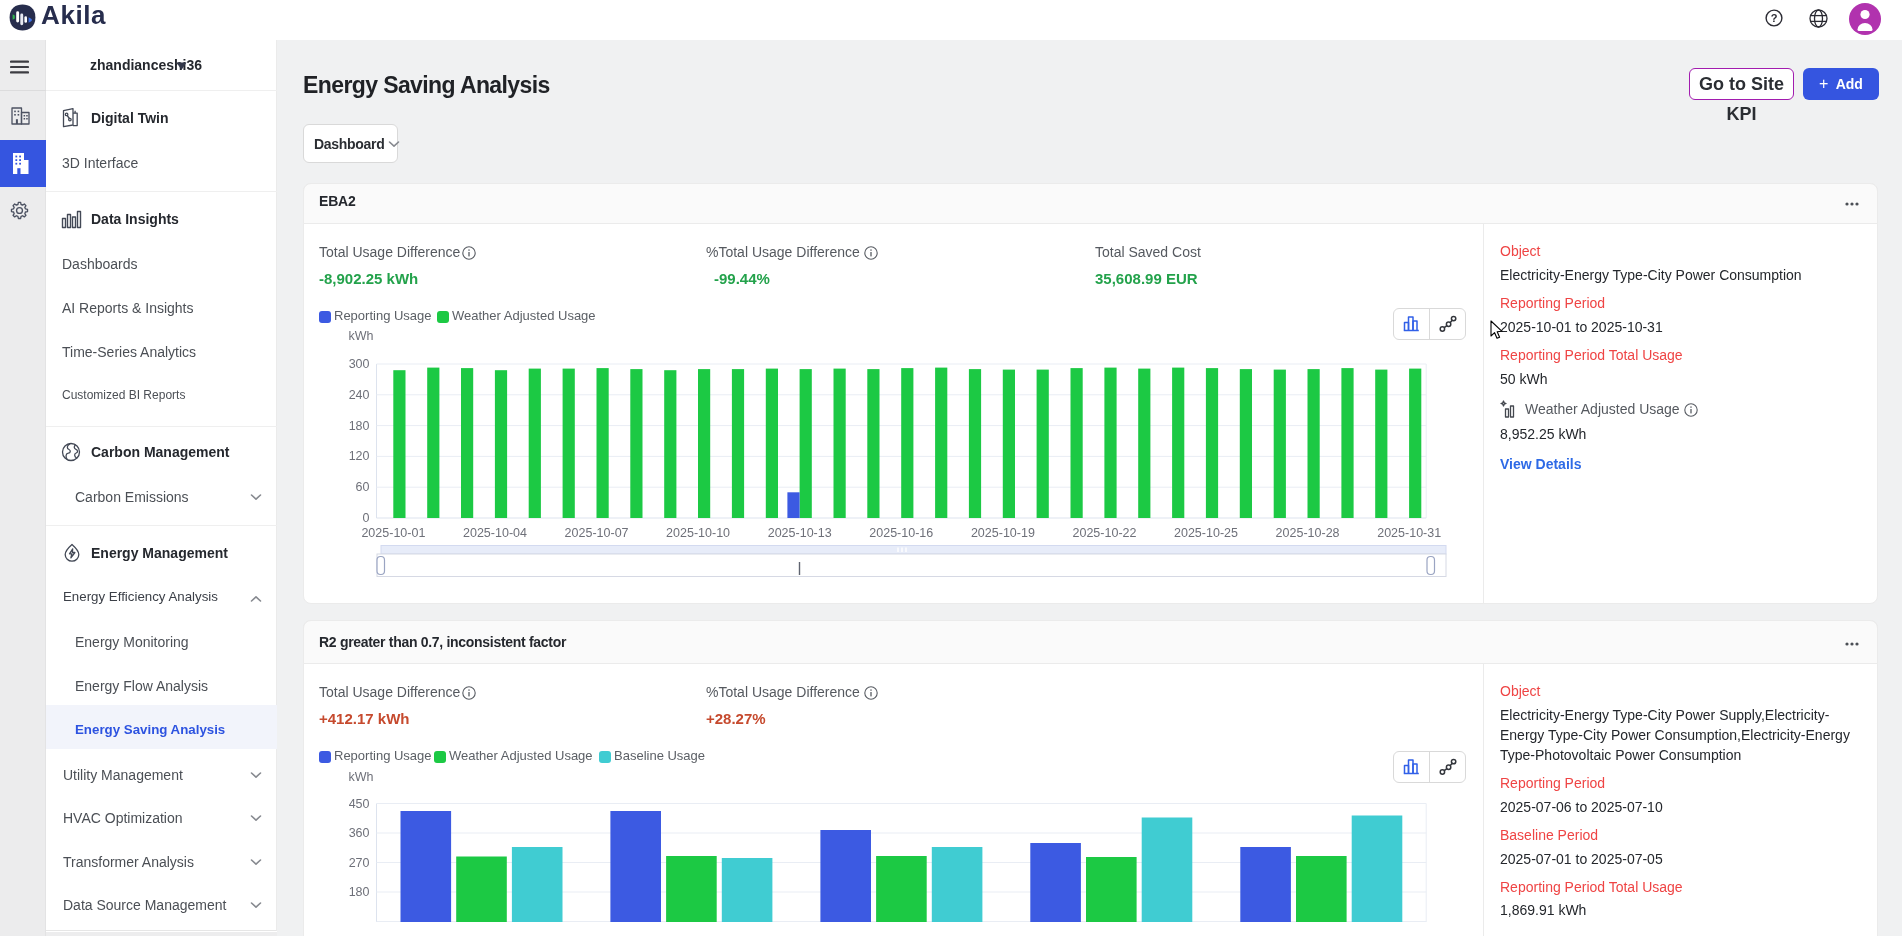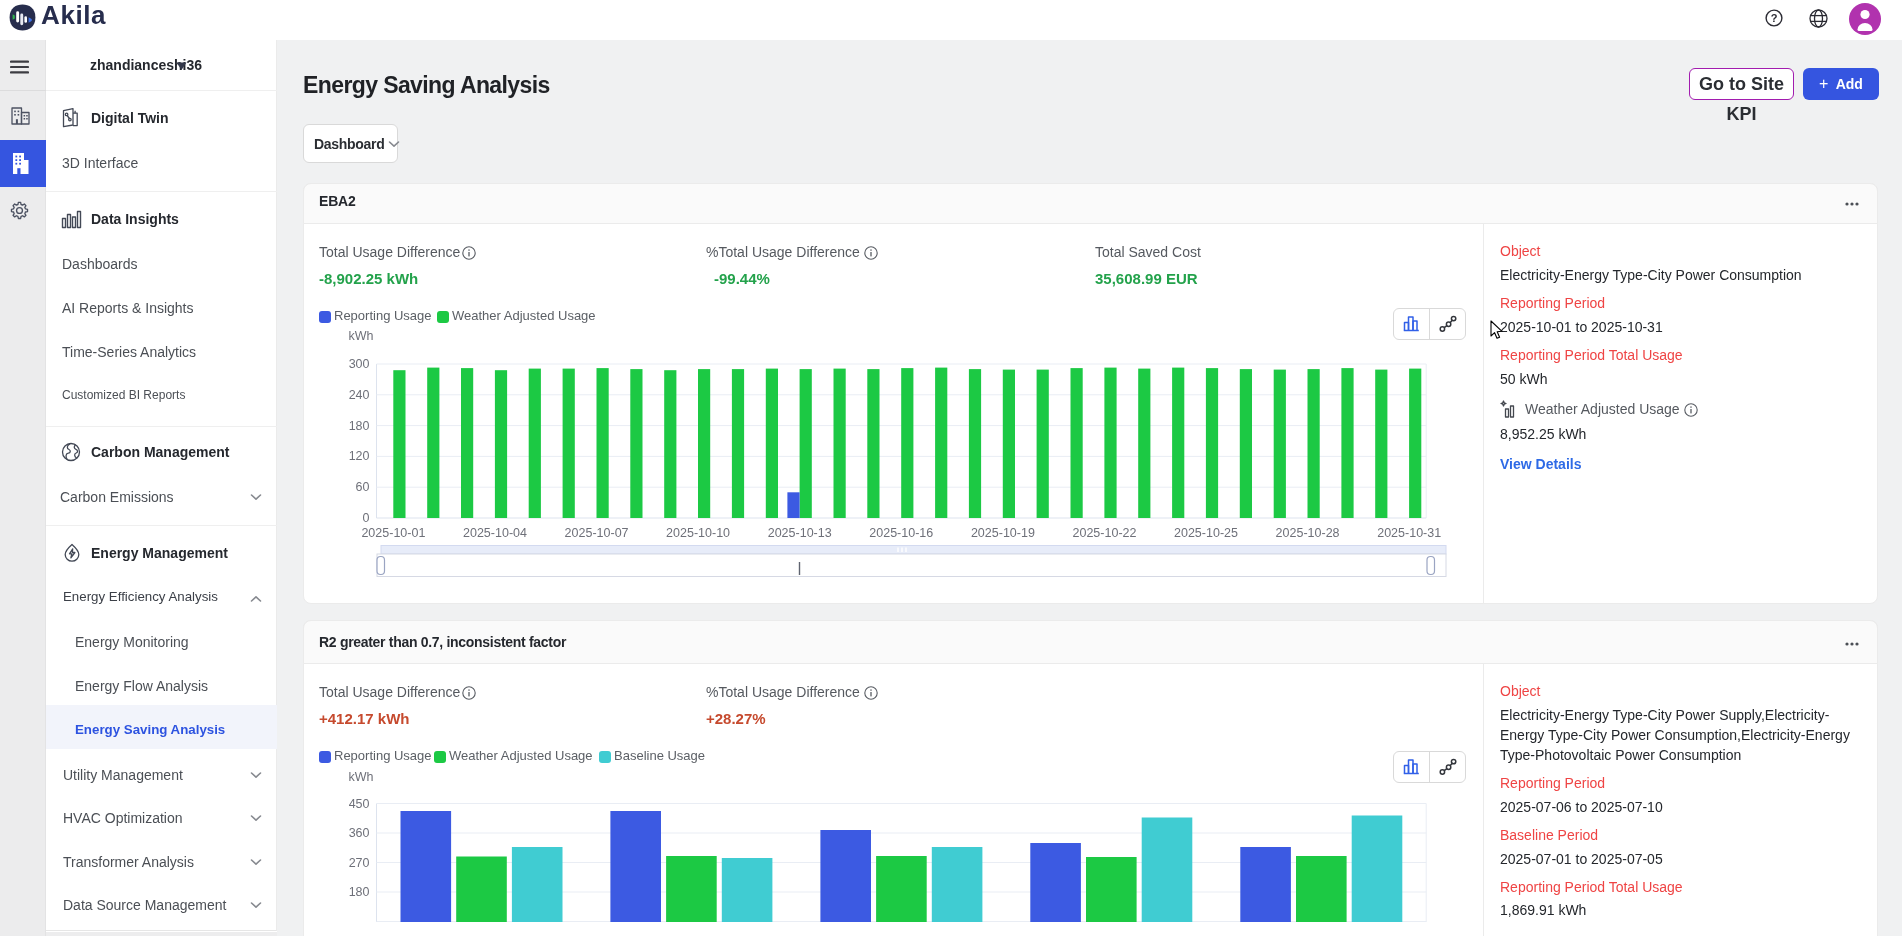--- a/index.html
+++ b/index.html
@@ -132,21 +132,21 @@
 <div class="abs" style="left:46px;top:426px;width:231px;height:1px;background:#efefef;"></div>
 
 <svg class="abs" style="left:61px;top:442px;" width="20" height="20" viewBox="0 0 20 20">
  <g fill="none" stroke="#434956" stroke-width="1.3" stroke-linejoin="round" stroke-linecap="round">
   <circle cx="10" cy="10" r="8.5"></circle>
   <path d="M8.8 1.8 C 5.5 3.5 5.8 6.5 8 7.5 C 10 8.4 9.5 11 7.4 11.2 C 4.8 11.5 4.2 14.5 6.2 17.5"></path>
   <path d="M14.2 3 C 12.6 5 13.2 6.8 15 7.4 C 17 8 17 10.4 15.2 11 C 13 11.7 13.2 14.8 15.6 16"></path>
  </g>
 </svg>
 <div class="abs" style="left:91px;top:444px;font-size:14px;font-weight:bold;color:#25282e;">Carbon Management</div>
-<div class="abs" style="left:60px;top:489px;font-size:14px;color:#4b4f55;">Carbon Emissions</div>
+<div class="abs" style="left:75px;top:489px;font-size:14px;color:#4b4f55;">Carbon Emissions</div>
 <svg class="abs" style="left:250px;top:493px;" width="12" height="8" viewBox="0 0 12 8">
       <polyline points="1.5,2 6,6.2 10.5,2" fill="none" stroke="#86898f" stroke-width="1.6" stroke-linecap="round" stroke-linejoin="round"></polyline>
     </svg>
 <div class="abs" style="left:46px;top:525px;width:231px;height:1px;background:#efefef;"></div>
 
 <svg class="abs" style="left:62px;top:543px;" width="20" height="20" viewBox="0 0 20 20">
  <g fill="none" stroke="#434956" stroke-width="1.3" stroke-linejoin="round" stroke-linecap="round">
   <path d="M10 1.4 C 13.8 4.8 16.8 7.7 16.8 11.4 a6.8 6.8 0 0 1 -13.6 0 C 3.2 7.7 6.2 4.8 10 1.4 z"></path>
   <path d="M10.7 5.8 l-3.2 5 h2.3 l-.9 4.1 4 -5.4 h-2.5 z"></path>
  </g>

